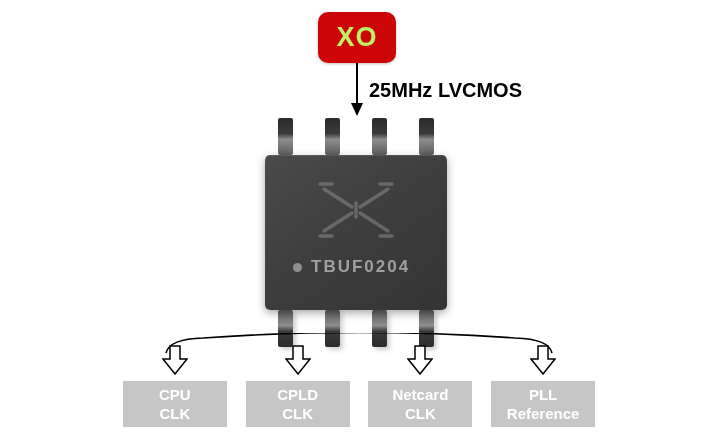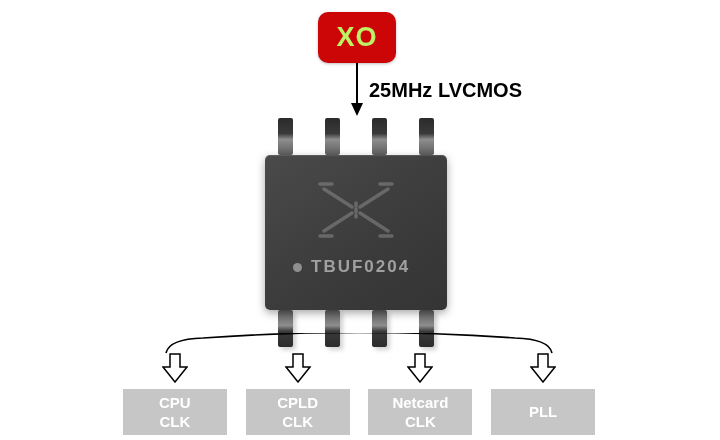--- a/index.html
+++ b/index.html
@@ -103,21 +103,21 @@
   
   .fanout-brace {
     position: absolute;
     left: 163px; top: 333px;
     width: 392px; height: 22px;
   }
 
   
   .outputs {
     position: absolute;
-    left: 122px; top: 353px;
+    left: 122px; top: 345px;
     width: 474px;
     display: flex;
     gap: 17px;
   }
   .output-column {
     width: 106px;
     display: flex;
     flex-direction: column;
     align-items: center;
   }
@@ -220,17 +220,18 @@
         <span>CLK</span>
       </div>
     </div>
 
     <div class="output-column">
       <svg class="output-arrow" width="26" height="30" viewBox="0 0 26 30">
         <polygon points="8,1 18,1 18,14 25,14 13,29 1,14 8,14" fill="#ffffff" stroke="#000" stroke-width="1.5"></polygon>
       </svg>
       <div class="output-box">
         <span>PLL</span>
+        <span>Reference</span>
       </div>
     </div>
 
   </div>
 </div>
 
 </body></html>

